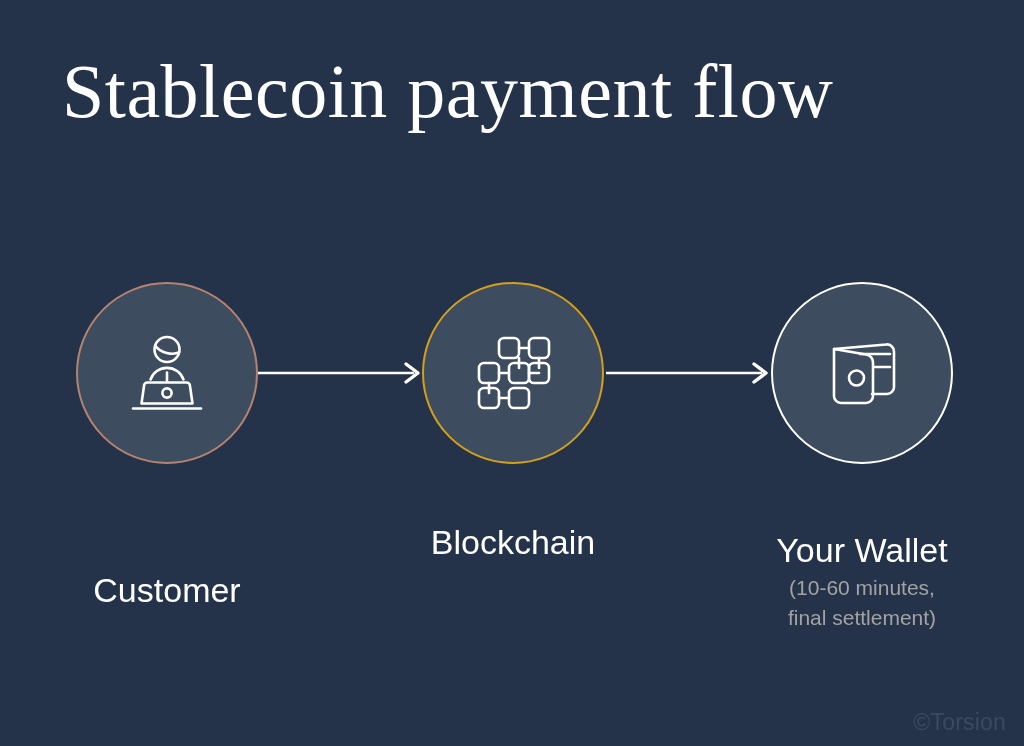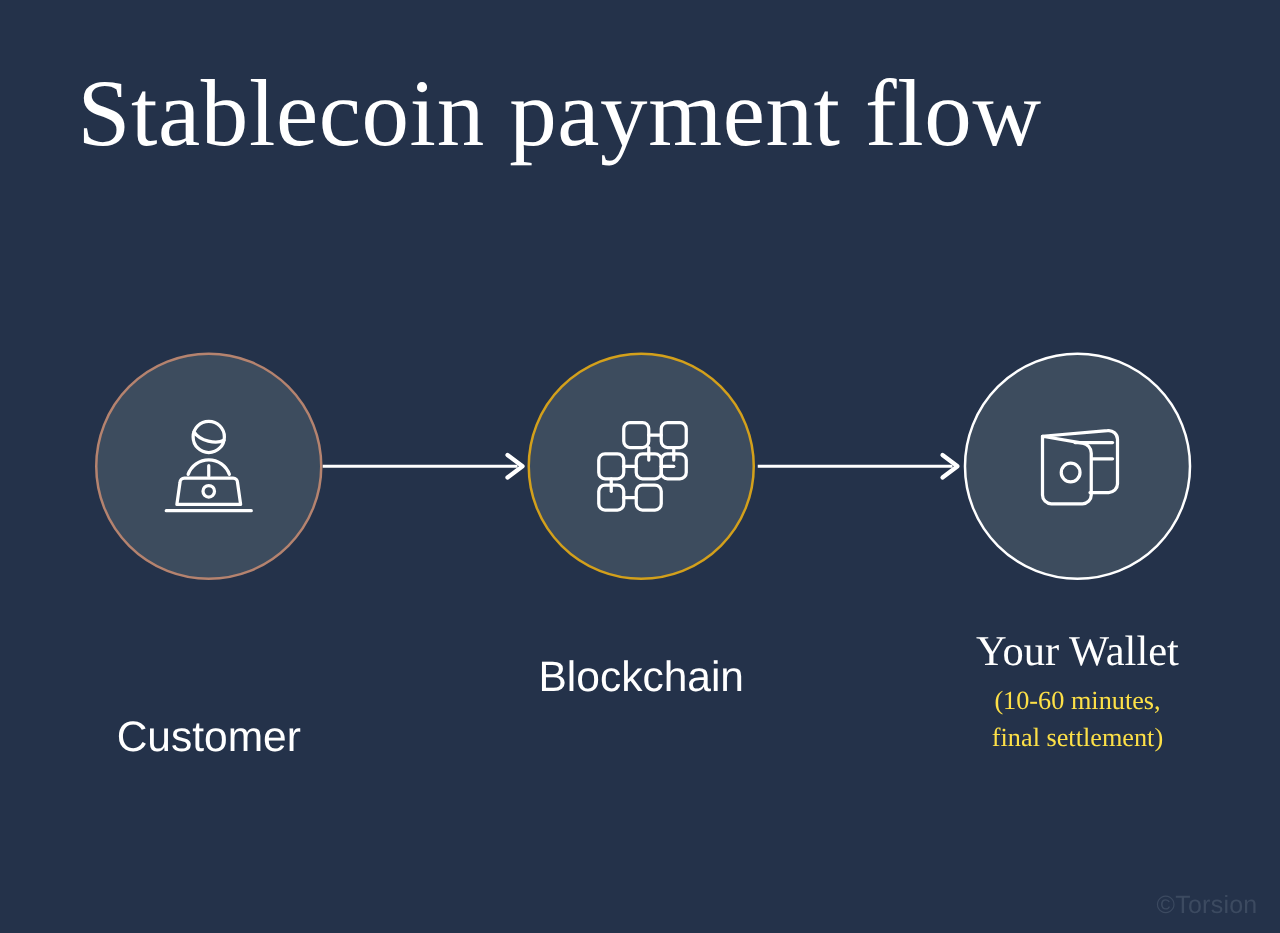--- a/index.html
+++ b/index.html
@@ -92,35 +92,35 @@
   }
   .label-main {
     font-size: 34px;
     line-height: 44px;
     color: #ffffff;
     font-weight: 400;
   }
   .label-sub {
     font-size: 21px;
     line-height: 28px;
-    color: #fde047;
+    color: #a3a3a3;
     font-weight: 400;
     margin-top: 2px;
   }
 
   #label-customer   { left: 17px;  top: 540px; width: 300px; margin-top: 28px; }
   #label-blockchain { left: 363px; top: 520px; width: 300px; }
-  #label-wallet     { left: 712px; top: 500px; width: 300px; font-family: Liberation Serif, serif; }
+  #label-wallet     { left: 712px; top: 528px; width: 300px; }
 
   
   .watermark {
     position: absolute;
     right: 18px;
     bottom: 10px;
-    font-size: 20px;
+    font-size: 23px;
     color: #3c4a60;
     letter-spacing: 0.2px;
   }
 </style>
 </head>
 <body>
 
 <div id="canvas">
 
   <div class="title">Stablecoin payment flow</div>

